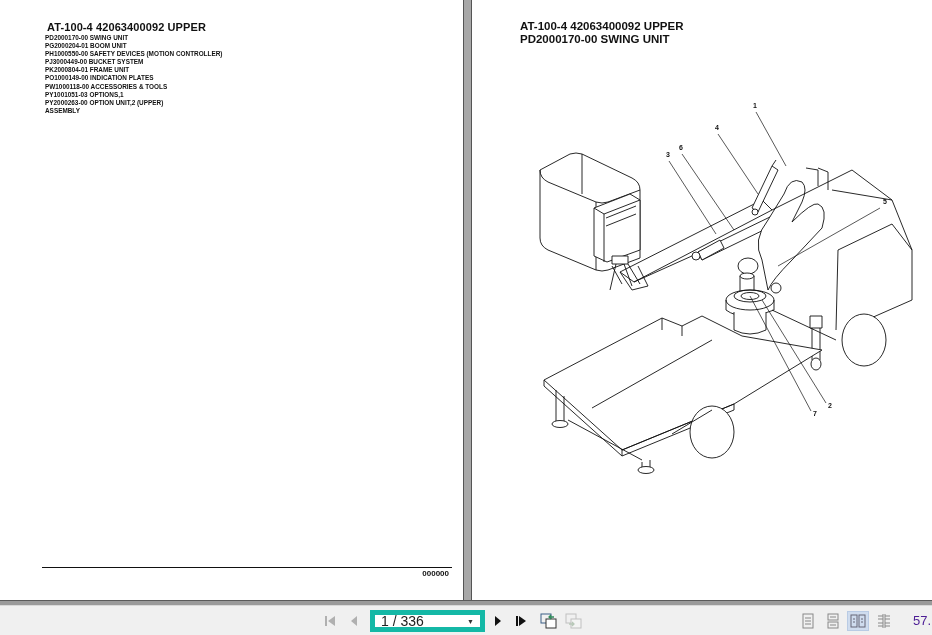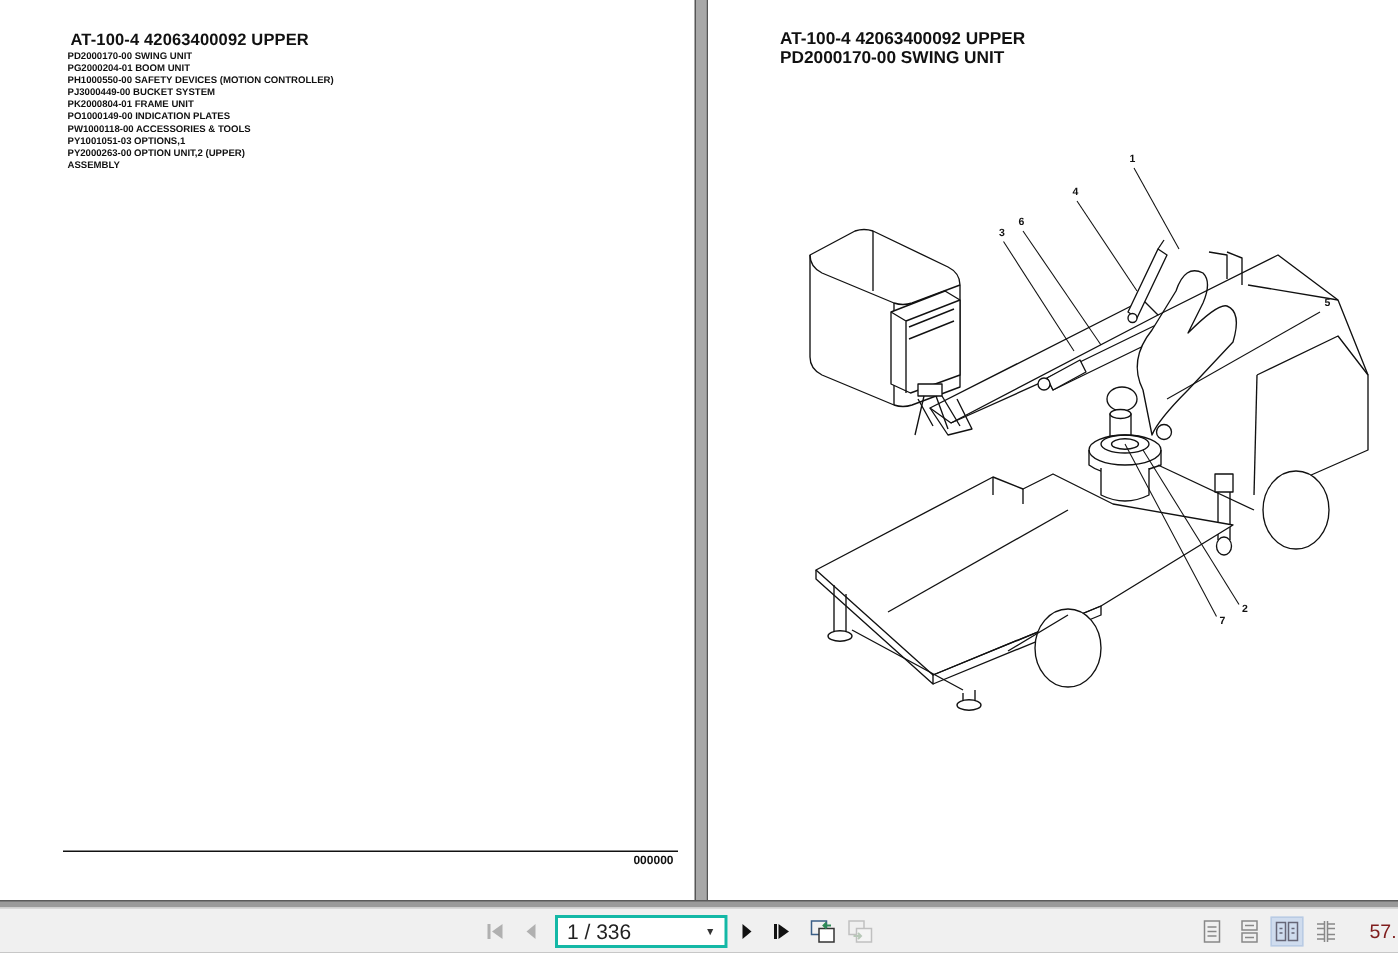--- a/index.html
+++ b/index.html
@@ -15,25 +15,25 @@
   .lp-list { position: absolute; left: 45px; top: 34px; font-size: 6.4px; font-weight: bold; color: #111; line-height: 8.1px; }
   .lp-list div { white-space: nowrap; }
   .lp-rule { position: absolute; left: 42px; top: 567px; width: 410px; height: 1px; background: #111; }
   .lp-pageno { position: absolute; right: 14px; top: 569px; font-size: 8px; font-weight: bold; color: #111; text-align: center; }
 
   .rp-title { position: absolute; left: 48px; top: 20px; font-size: 11.5px; font-weight: bold; color: #111; line-height: 13px; }
   .diagram { position: absolute; left: 0; top: 90px; width: 461px; height: 400px; }
 
   .toolbar { position: absolute; left: 0; top: 605px; width: 932px; height: 30px; background: #f0f0f0; border-top: 1px solid #d8d8d8; }
   .tb-btn { position: absolute; top: 6px; width: 18px; height: 18px; display: flex; align-items: center; justify-content: center; cursor: pointer; }
-  .page-select { position: absolute; left: 370px; top: 4px; width: 115px; height: 22px; background: #fff; border: 2px solid #14b8a6; font-size: 14px; color: #222; padding: 2px 6px; display: flex; align-items: center; justify-content: space-between; }
+  .page-select { position: absolute; left: 370px; top: 4px; width: 115px; height: 22px; background: #fff; border: 5px solid #14b8a6; font-size: 14px; color: #222; padding: 2px 6px; display: flex; align-items: center; justify-content: space-between; }
   .page-select .arrow { font-size: 7px; color: #333; }
   .view-btn { position: absolute; top: 5px; width: 22px; height: 20px; display: flex; align-items: center; justify-content: center; }
   .view-btn.active { background: #cfdcee; border: 1px solid #b9cbe4; }
-  .zoom-label { position: absolute; left: 913px; top: 7px; font-size: 13px; color: #7f1d1d; white-space: nowrap; }
+  .zoom-label { position: absolute; left: 913px; top: 7px; font-size: 13px; color: #4c1d95; white-space: nowrap; }
 </style>
 </head>
 <body>
 
 <div class="viewer">
 
   <div class="page page-left">
     <div class="lp-title">AT-100-4 42063400092 UPPER</div>
     <div class="lp-list">
       <div>PD2000170-00 SWING UNIT</div>

